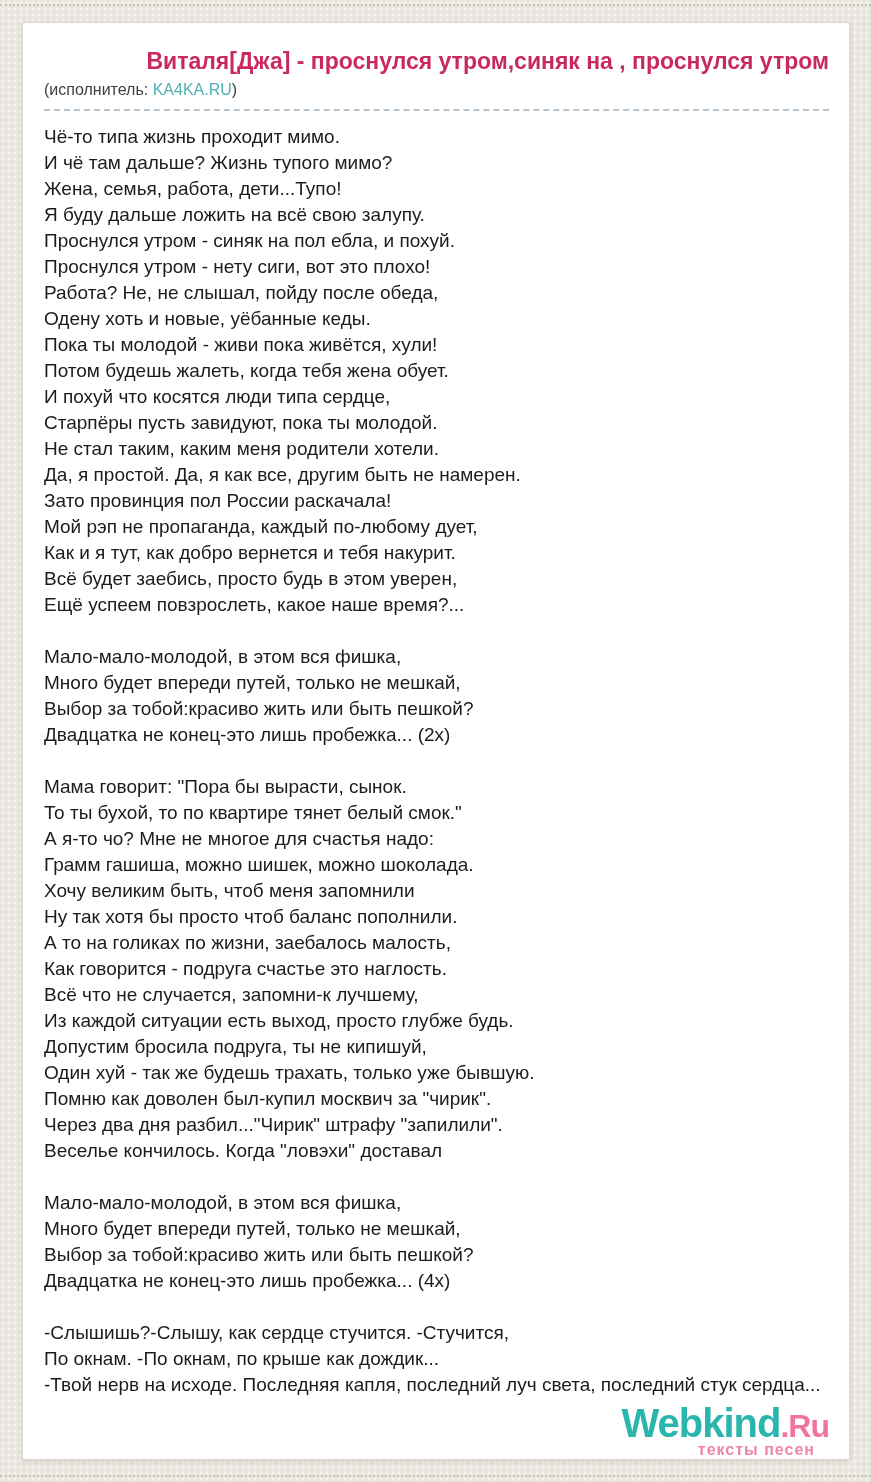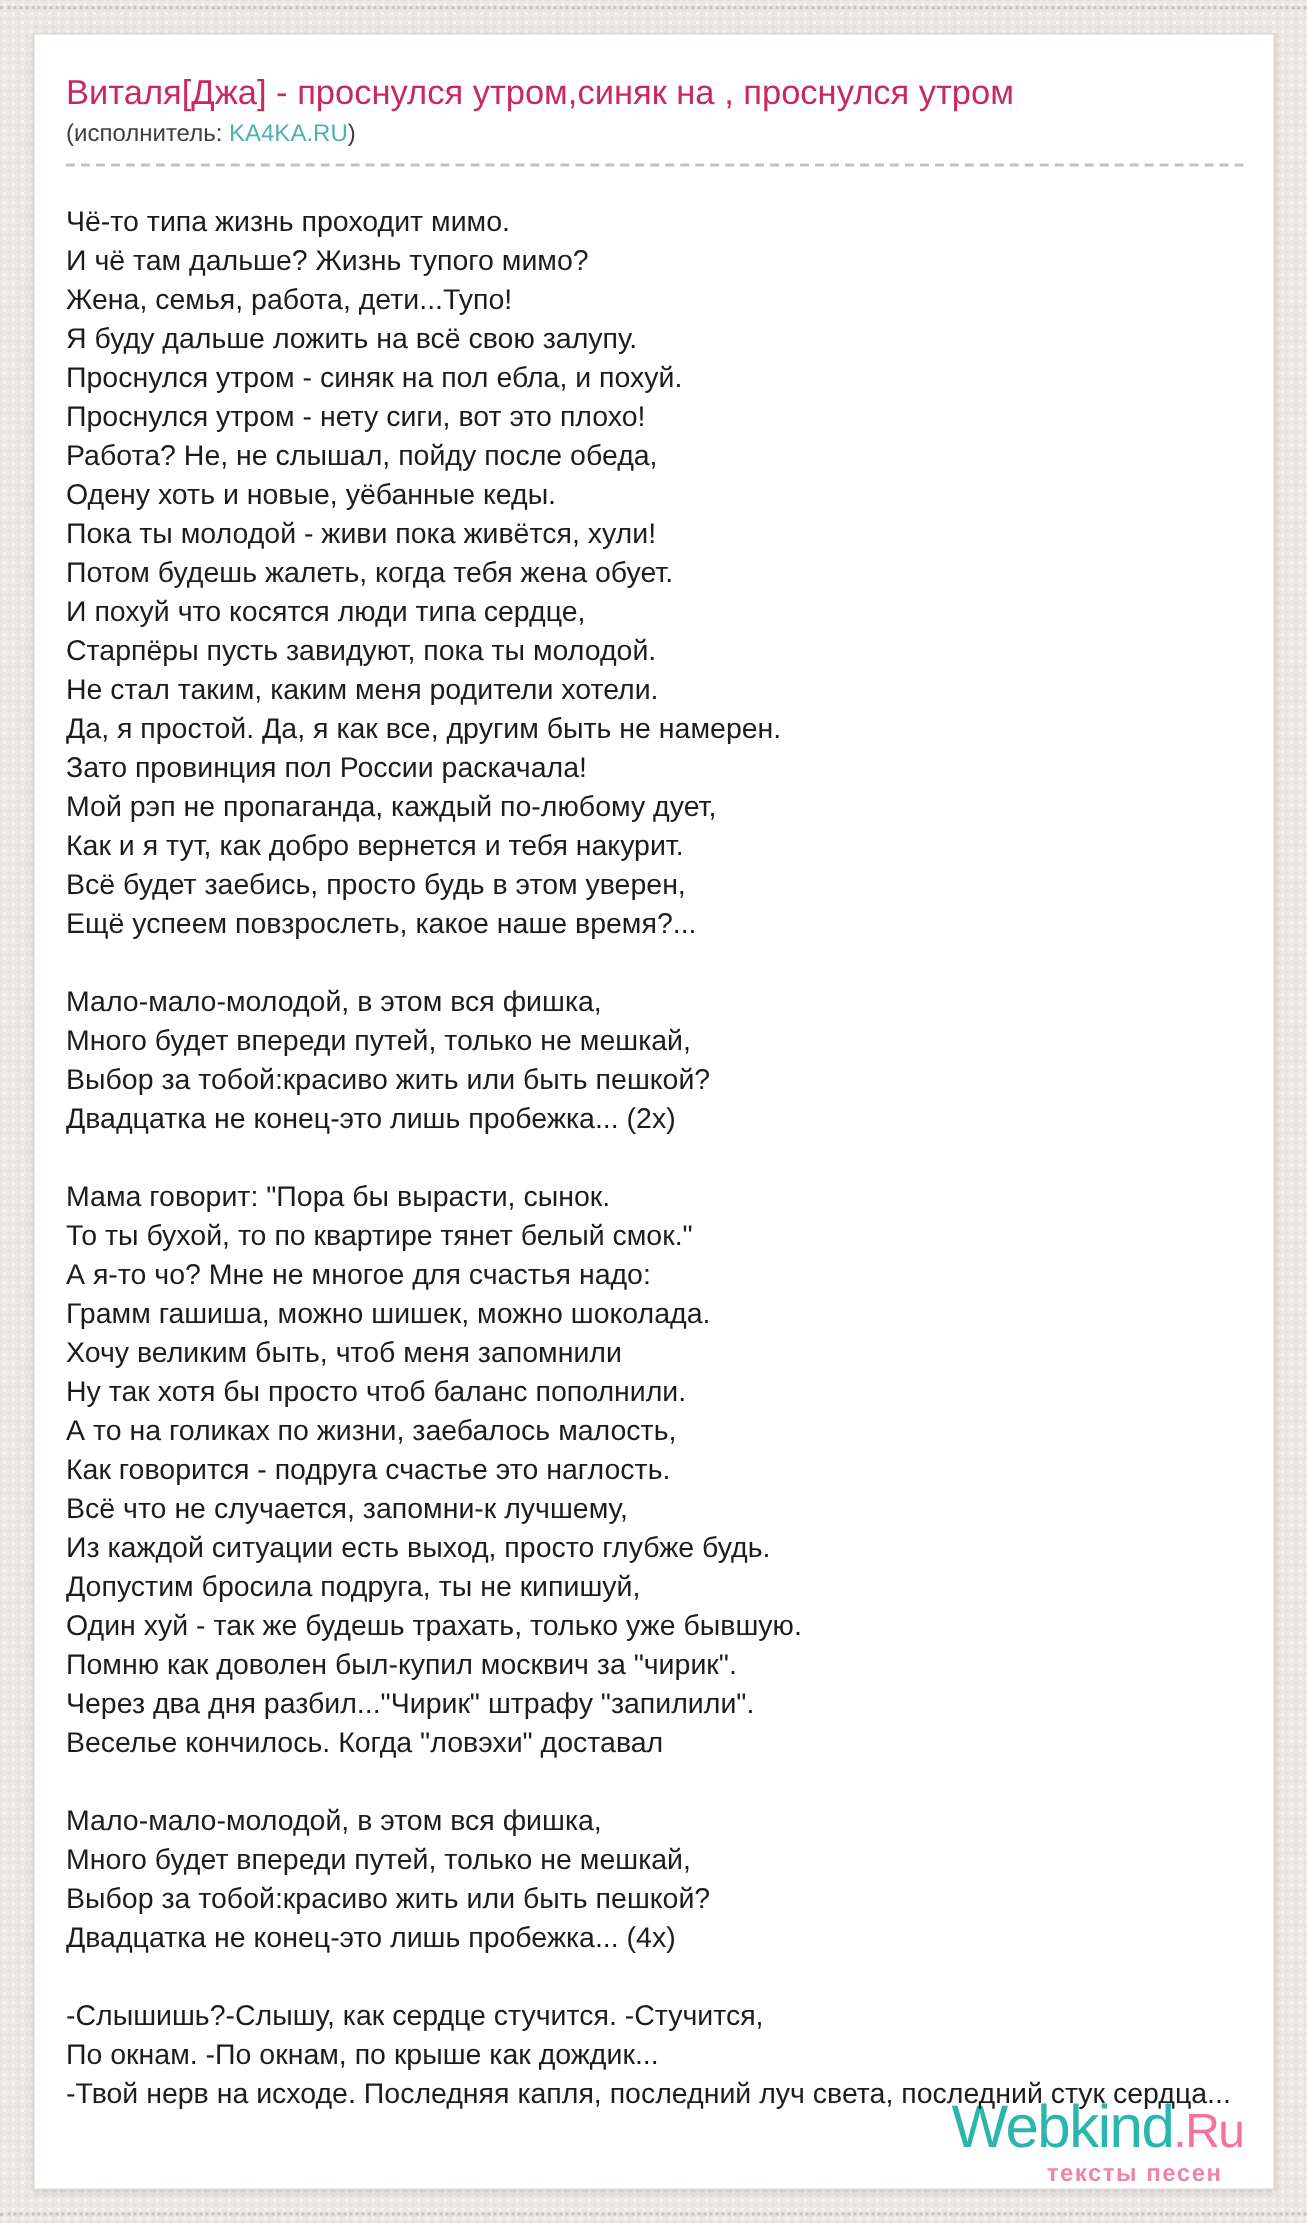--- a/index.html
+++ b/index.html
@@ -30,43 +30,43 @@
   .page-dotted.bottom{top:1475px;}
   .card{
     position:absolute;left:22px;top:22px;width:828px;height:1438px;
     background:#ffffff;
     border:1px solid #dcd8d1;
     box-shadow:0 1px 4px rgba(0,0,0,.14);
     padding:24px 20px 0 21px;
     overflow:hidden;
   }
   .title{
-    font-size:23px;font-weight:normal;color:var(--title-color);
-    letter-spacing:0;line-height:28px;white-space:nowrap;
+    font-size:23px;font-weight:bold;color:var(--title-color);
+    letter-spacing:0;line-height:28px;white-space:nowrap;text-align:right;
   }
   .artist-line{
     margin-top:5px;font-size:16px;color:#3f3f3f;line-height:20px;
     padding-bottom:9px;
     border-bottom:2px dashed #b9c5ce;
   }
   .artist-line a{color:var(--artist-link);text-decoration:none;}
   .lyrics{
     position:relative;z-index:2;
-    margin-top:25px;
+    margin-top:13px;
     font-size:19px;line-height:26px;color:var(--lyrics-text);
   }
   .stanza{margin-bottom:26px;}
   .stanza:last-child{margin-bottom:0;}
   .line{white-space:nowrap;}
   .logo{
     position:absolute;right:20px;bottom:0px;z-index:1;
     text-align:right;text-decoration:none;display:block;
   }
   .logo .wordmark{
-    font-size:40px;font-weight:normal;letter-spacing:-1px;line-height:56px;
+    font-size:40px;font-weight:bold;letter-spacing:-1px;line-height:44px;
   }
   .logo .wordmark .main{color:var(--logo-teal);}
   .logo .wordmark .suffix{color:var(--logo-pink);font-size:32px;}
   .logo .tagline{
     font-size:16px;font-weight:bold;color:var(--tagline-pink);
     margin-top:-7px;padding-right:14px;letter-spacing:1px;line-height:18px;
   }
 </style>
 </head>
 <body>

